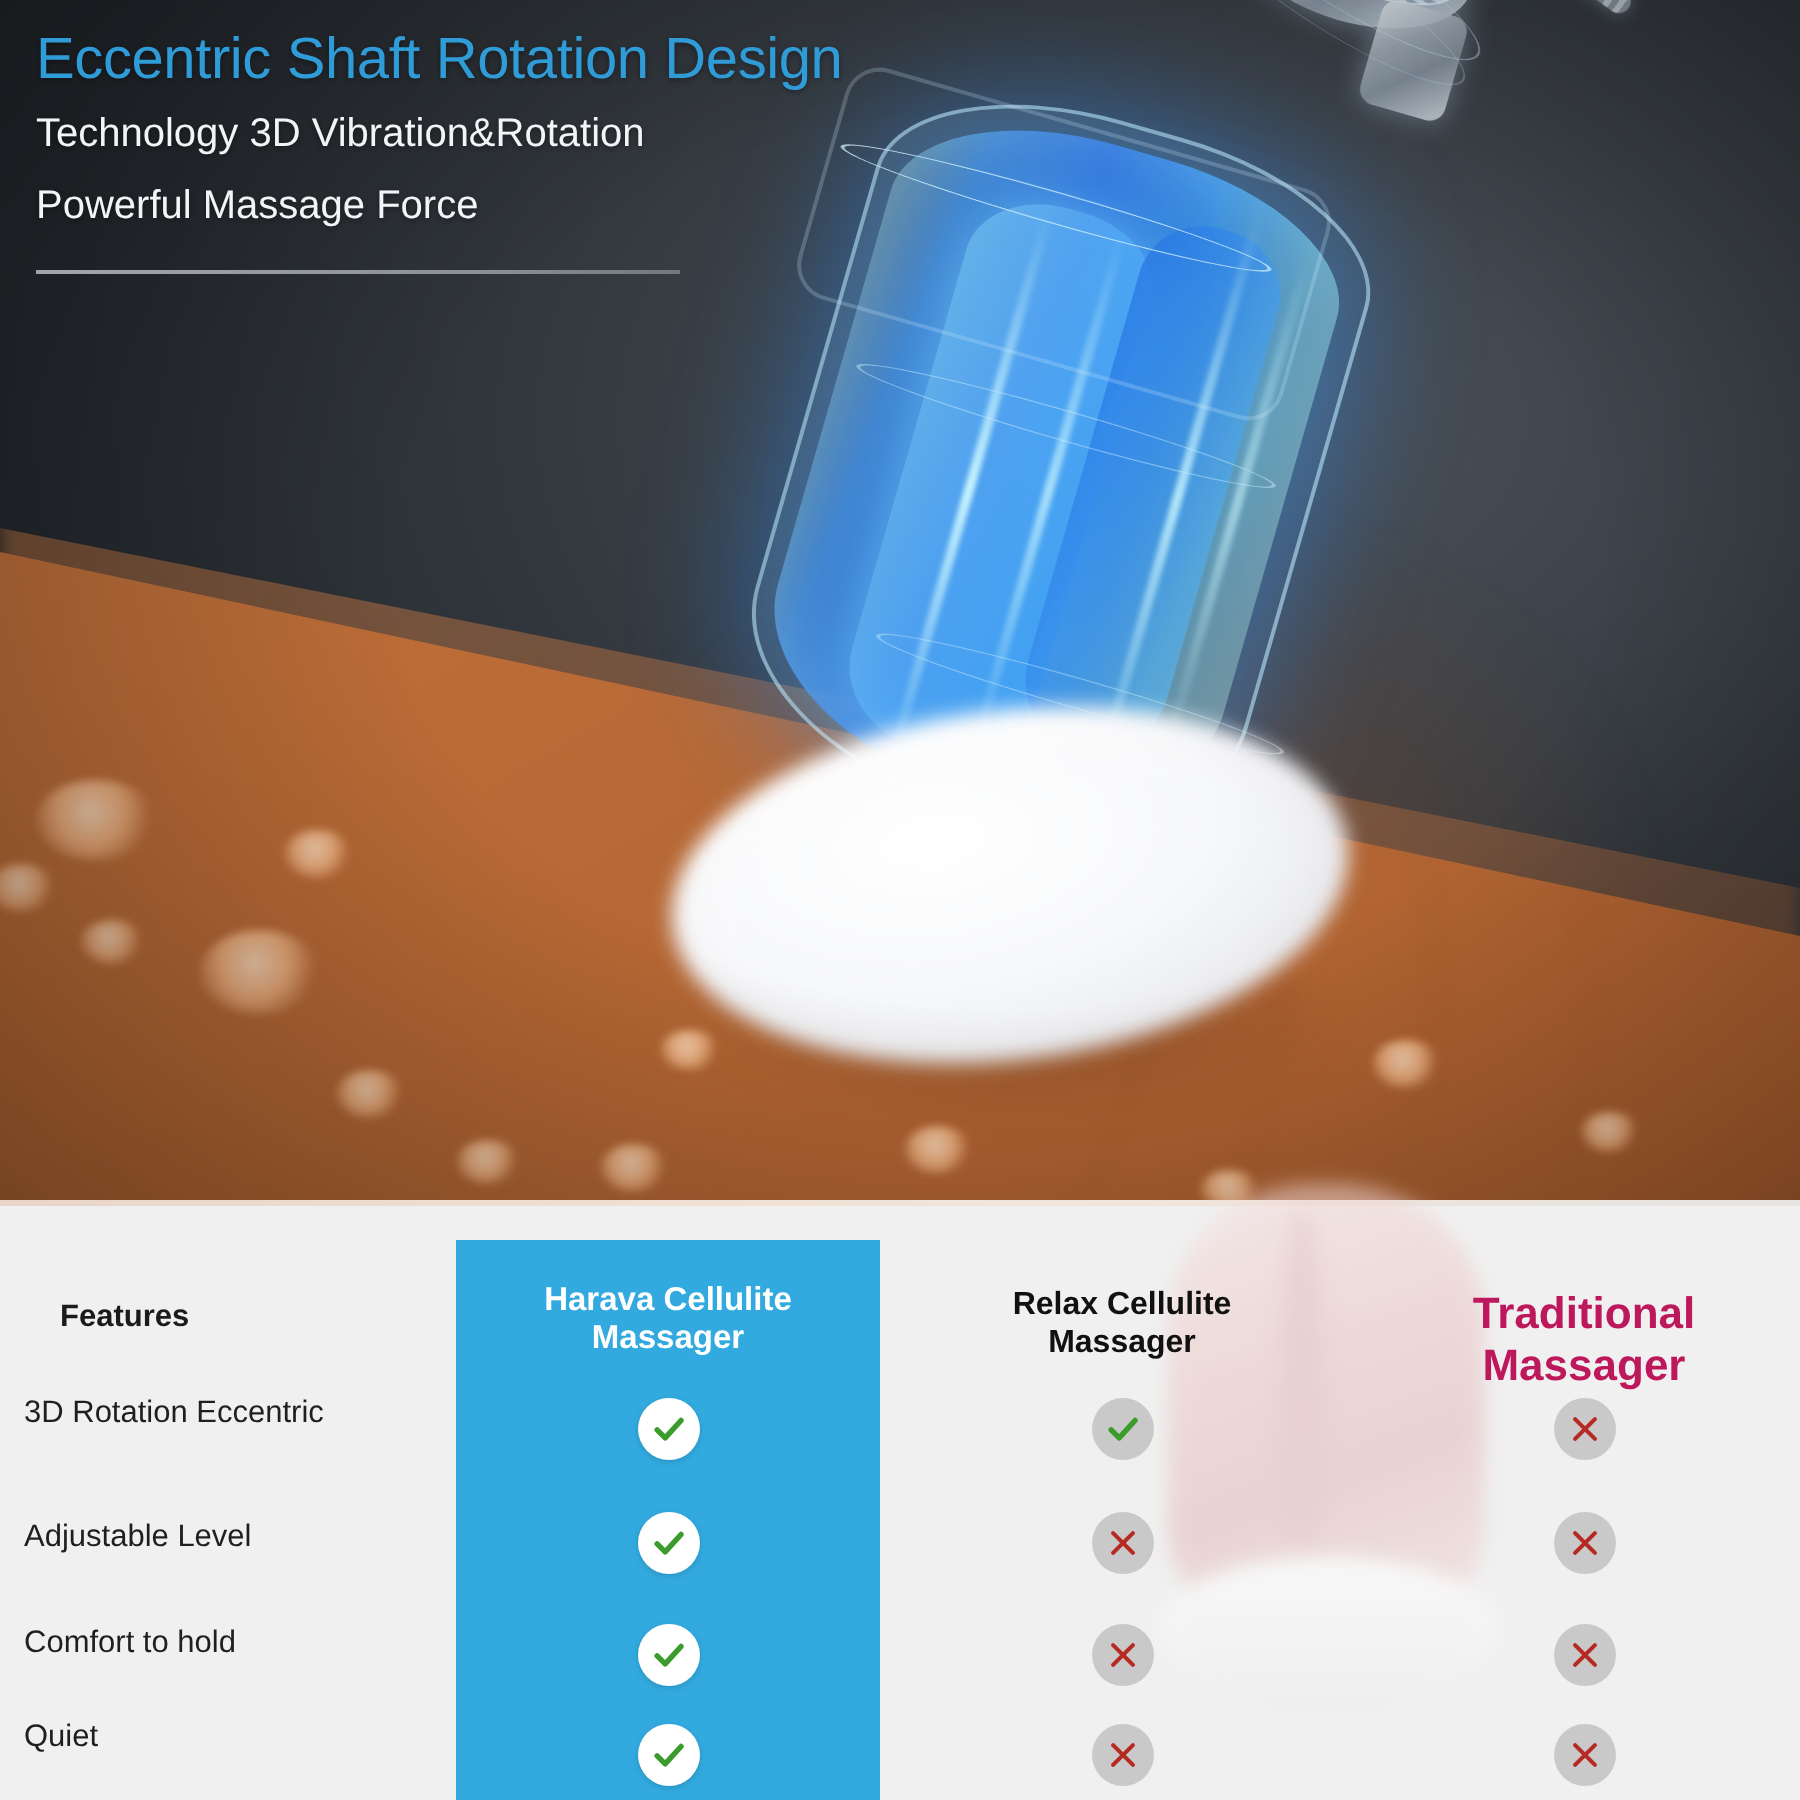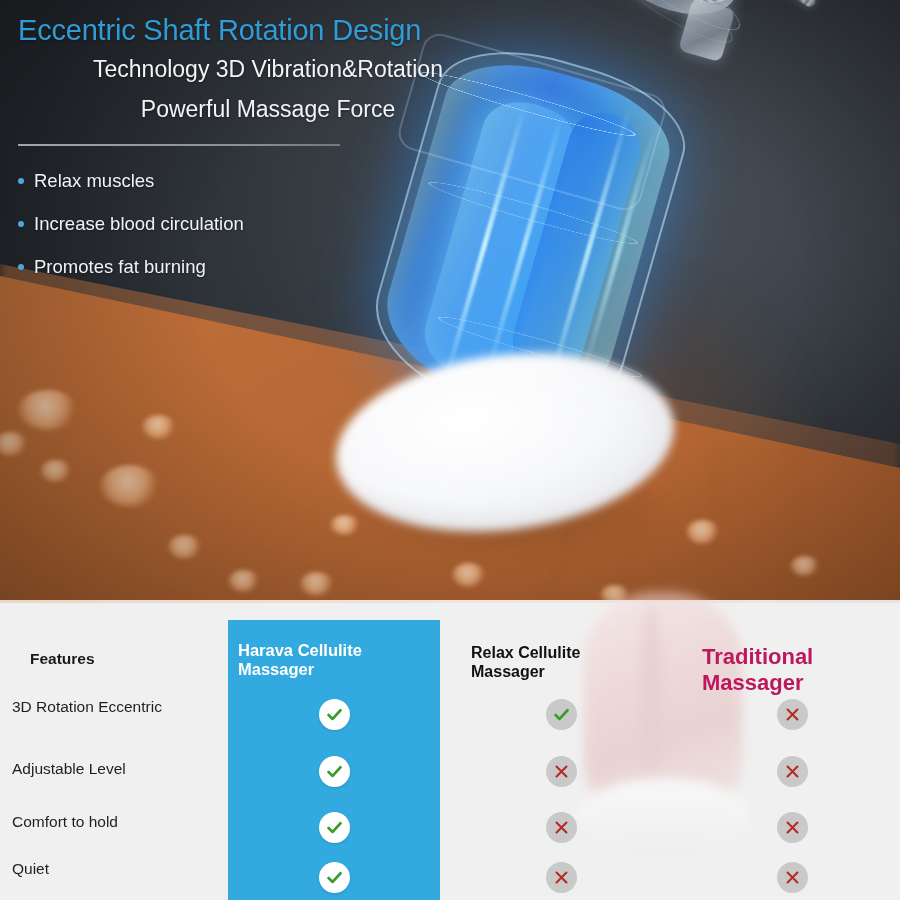--- a/index.html
+++ b/index.html
@@ -163,23 +163,22 @@
     filter:blur(9px);
   }
 
   
   #hero-text { position:absolute; left:18px; top:14px; width:500px; z-index:8; }
   #hero-title {
     color:#2f9cd8; font-size:29px; font-weight:normal; letter-spacing:-0.2px;
     line-height:1.12; text-shadow:0 1px 3px rgba(0,0,0,0.4);
   }
   .hero-sub {
-    color:#f2f4f6; font-size:23px; line-height:1.42; margin-top:7px;
+    color:#f2f4f6; font-size:20px; line-height:1.42; margin-top:7px;
     text-shadow:0 1px 3px rgba(0,0,0,0.45);
-    text-align:center;
   }
   #hero-divider {
     width:322px; height:2px; margin-top:18px;
     background:linear-gradient(90deg,#b9bec4 0%,#9aa0a7 70%,#7d838a 100%);
     opacity:.85;
   }
   #hero-bullets { margin-top:24px; list-style:none; }
   #hero-bullets li {
     position:relative; padding-left:16px; margin-bottom:21px;
     color:#f0f3f6; font-size:18.5px; line-height:1.2;
@@ -226,21 +225,21 @@
 
   #blue-panel {
     position:absolute; left:228px; top:20px; width:212px; height:280px;
     background:#32aadf;
   }
 
   #features-label {
     position:absolute; left:30px; top:650px; font-size:15.5px; font-weight:bold; color:#1b1b1b;
   }
   .col-head {
-    position:absolute; text-align:left; font-weight:bold; line-height:1.18;
+    position:absolute; text-align:center; font-weight:bold; line-height:1.18;
   }
   #col-head-harava { left:238px; top:641px; width:192px; color:#ffffff; font-size:16.5px; }
   #col-head-other  { left:471px; top:644px; width:180px; color:#111111; font-size:16px; }
   #col-head-trad   { left:702px; top:644px; width:180px; color:#be185d; font-size:22px; }
 
   .row-label {
     position:absolute; left:12px; font-size:15.5px; color:#1f1f1f; white-space:nowrap;
   }
 
   .mark {
@@ -318,25 +317,20 @@
     <div class="head-puff"></div>
     <div class="head-puff2"></div>
 
     <div class="hero-vignette"></div>
 
     <div id="hero-text">
       <h1 id="hero-title">Eccentric Shaft Rotation Design</h1>
       <div class="hero-sub">Technology 3D Vibration&amp;Rotation</div>
       <div class="hero-sub">Powerful Massage Force</div>
       <div id="hero-divider"></div>
-      <ul id="hero-bullets">
-        <li>Relax muscles</li>
-        <li>Increase blood circulation</li>
-        <li>Promotes fat burning</li>
-      </ul>
     </div>
   </section>
 
   <section id="table-section">
     <div class="table-topline"></div>
 
     <div id="table-watermark">
       <div class="wm-leg"></div>
       <div class="wm-crease"></div>
       <div class="wm-device"></div>

